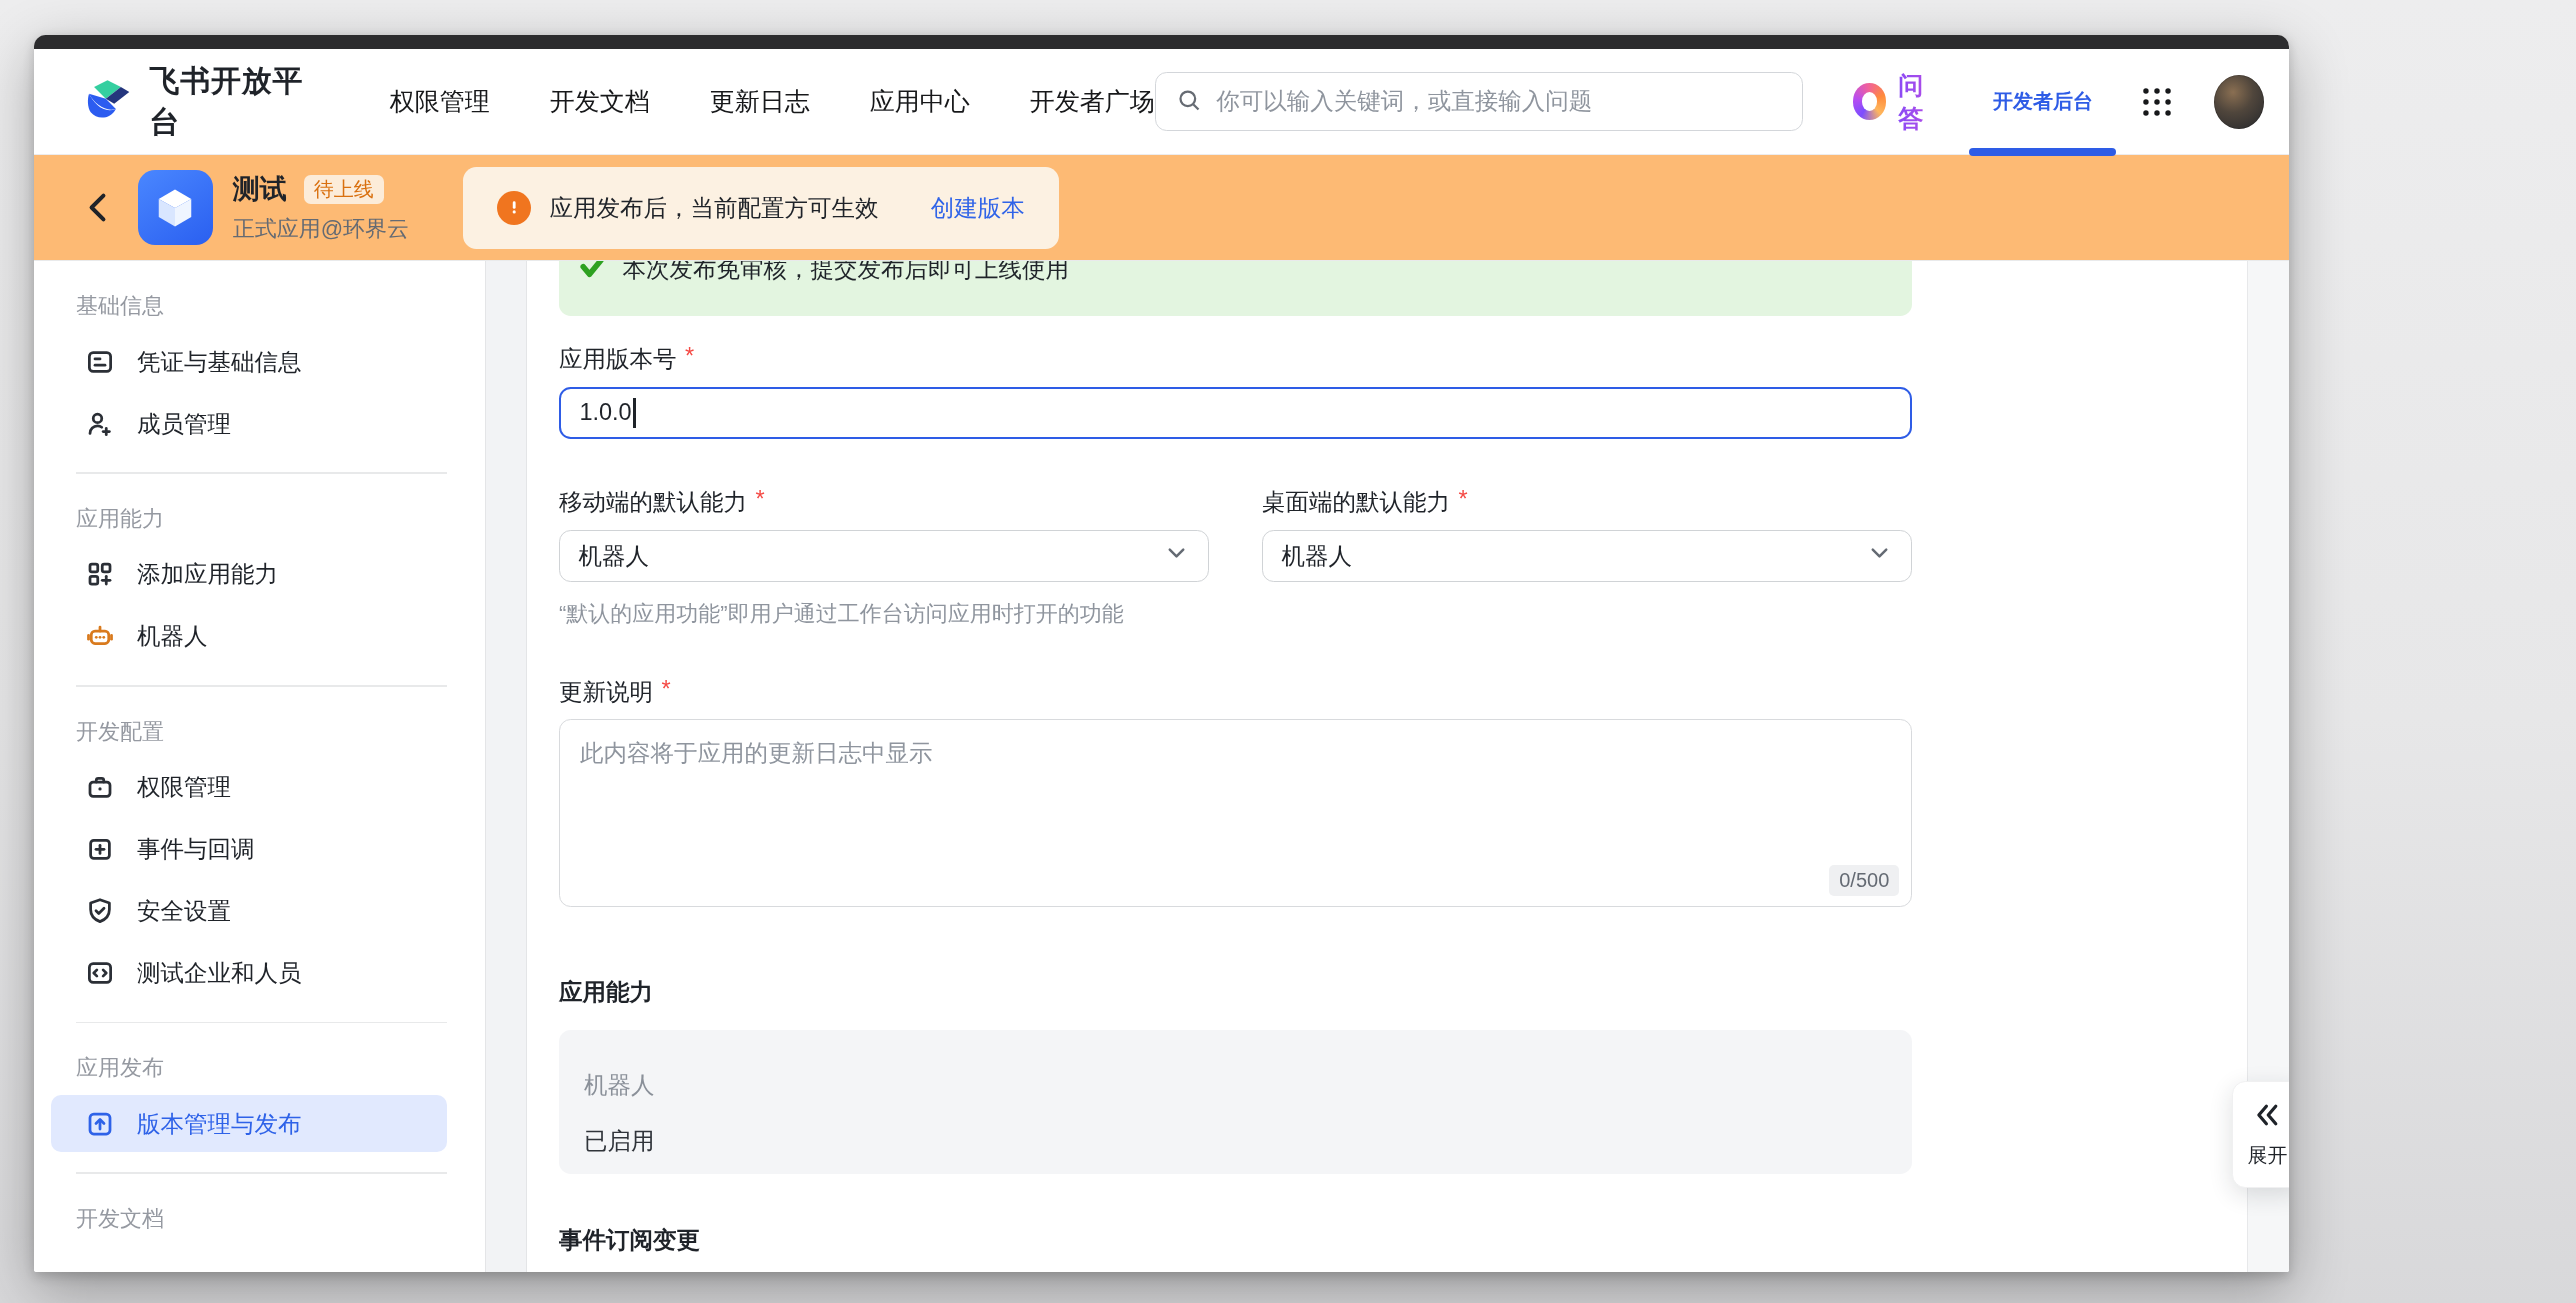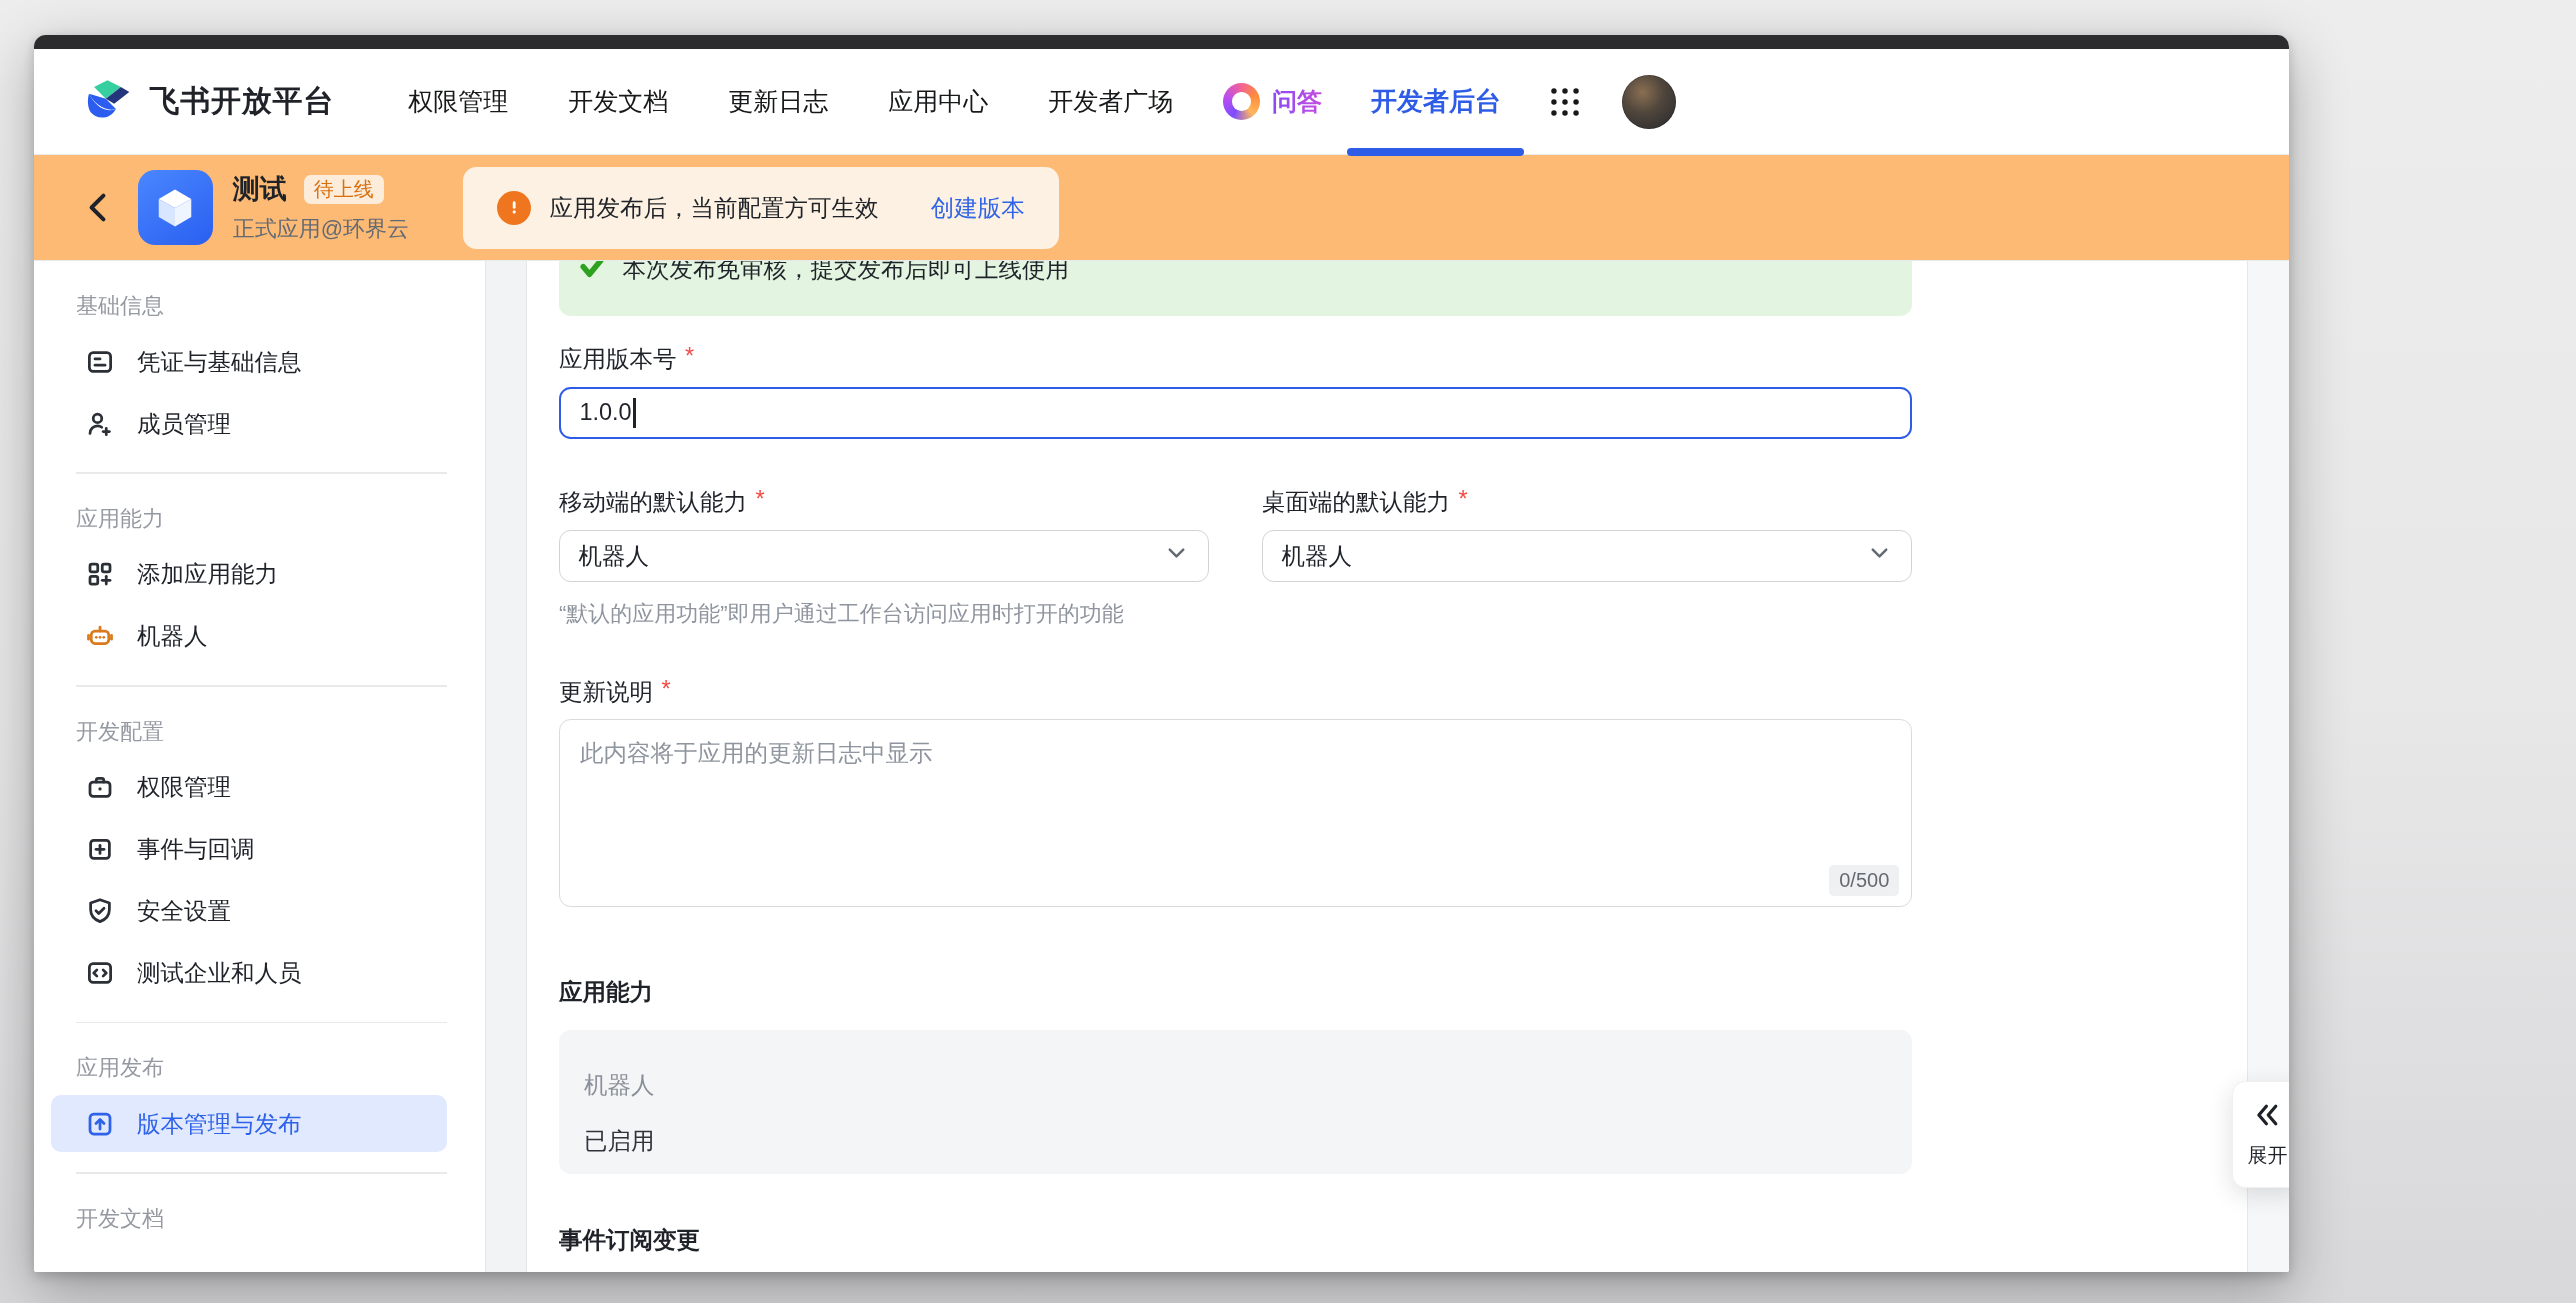--- a/index.html
+++ b/index.html
@@ -36,21 +36,21 @@
   }
   .searchbox input::placeholder{ color:#8f959e; }
   .qa{ display:flex; align-items:center; gap:11.7px; margin-left:50px; }
   .qa-ring{ width:37px; height:37px; border-radius:50%; position:relative;
     background:conic-gradient(from 210deg,#7c4dff,#b84df0,#f0619c,#ff8a3c,#ffb65c,#7c4dff); }
   .qa-ring::after{ content:""; position:absolute; inset:9.2px; background:#fff; border-radius:50%; }
   .qa-label{ font-size:25px; font-weight:bold;
     background:linear-gradient(90deg,#8a4bf5,#c44be0); -webkit-background-clip:text;
     background-clip:text; color:transparent; }
   .tab-console{ height:100%; display:flex; align-items:center; margin-left:49px;
-    position:relative; font-size:26px; font-weight:bold; color:#2e5ce6; white-space:nowrap; }
+    position:relative; font-size:20px; font-weight:bold; color:#2e5ce6; white-space:nowrap; }
   .tab-console::after{ content:""; position:absolute; left:-23.5px; right:-23.5px; bottom:-1.7px;
     height:7.5px; border-radius:4.2px; background:#2e5ce6; }
   .grid-icon{ margin-left:47px; display:flex; }
   .avatar{ margin-left:40px; width:54px; height:54px; border-radius:50%;
     background:radial-gradient(circle at 38% 32%,#8a6f52 0%,#50463c 42%,#23262b 100%);
     box-shadow:inset 0 0 0 0.8px rgba(0,0,0,.2); }
 
   
   .appbar{ height:106px; flex:none; display:flex; align-items:center;
     padding:0 47px; border-bottom:1.7px solid #e9eaeb; background:#fdba74; }
@@ -150,20 +150,29 @@
         </svg>
       </span>
       <span class="logo-text">飞书开放平台</span>
     </div>
     <div class="nav">
       <span class="nav-item">权限管理</span>
       <span class="nav-item">开发文档</span>
       <span class="nav-item">更新日志</span>
       <span class="nav-item">应用中心</span>
       <span class="nav-item">开发者广场</span>
+    </div>
+    <div class="searchbox">
+      <span>
+        <svg width="27" height="27" viewBox="0 0 24 24" fill="none" stroke="#666b73" stroke-width="2">
+          <circle cx="10.5" cy="10.5" r="6.5"></circle>
+            <line x1="15.5" y1="15.5" x2="20" y2="20"></line>
+        </svg>
+      </span>
+      <input placeholder="你可以输入关键词，或直接输入问题" style="">
     </div>
     <div class="qa">
       <span class="qa-ring"></span>
       <span class="qa-label">问答</span>
     </div>
     <div class="tab-console">开发者后台</div>
     <span class="grid-icon">
       <svg width="34" height="34" viewBox="0 0 40 40" fill="#17181a">
         <circle cx="7" cy="7" r="3.2"></circle>
           <circle cx="20" cy="7" r="3.2"></circle>

